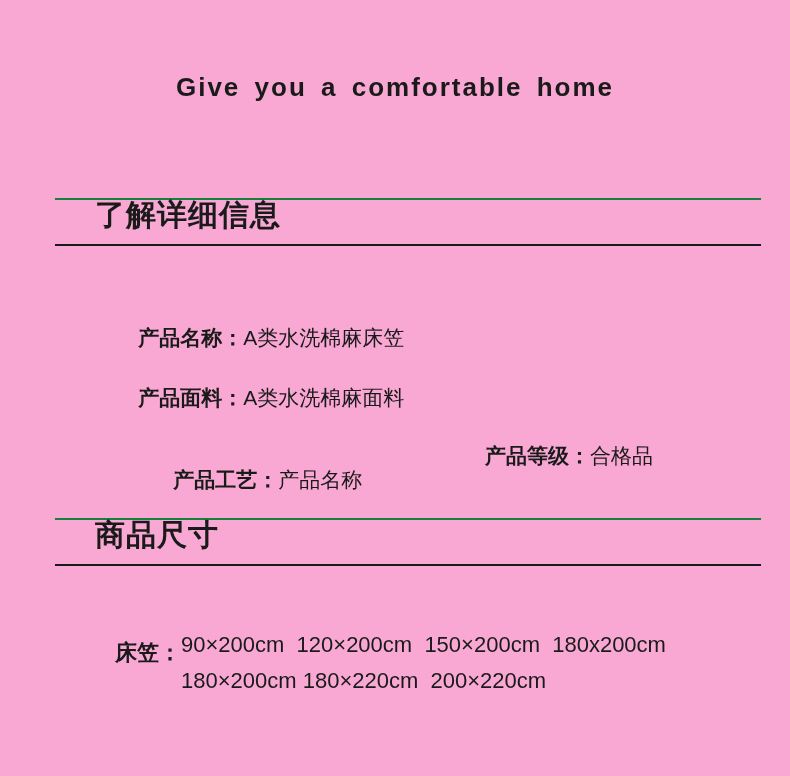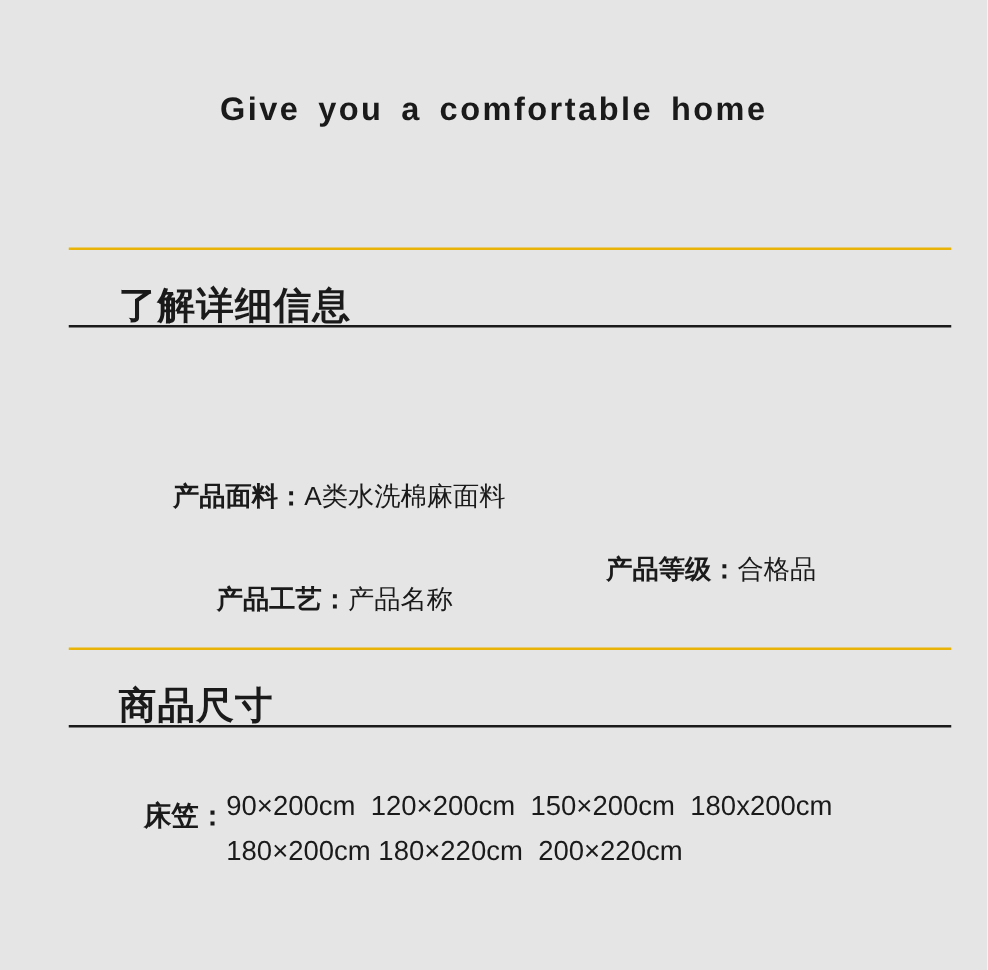--- a/index.html
+++ b/index.html
@@ -5,43 +5,43 @@
   * { margin: 0; padding: 0; box-sizing: border-box; }
   html, body { background: #ffffff; }
   body {
     width: 790px; height: 776px;
     font-family: "Liberation Sans", "DejaVu Sans", sans-serif;
     color: #1a1a1a;
   }
   .page {
     position: relative;
     width: 790px; height: 776px;
-    background: #e5e5e5;
+    background: #f9a8d4;
     overflow: hidden;
   }
   .tagline {
     position: absolute;
     top: 72px; left: 0; width: 100%;
     text-align: center;
     font-size: 26px;
     font-weight: 700;
     letter-spacing: 2px;
     word-spacing: 5px;
     color: #1a1a1a;
     line-height: 30px;
   }
   .banner {
     position: absolute;
     left: 55px;
     width: 706px;
-    height: 64px;
-    border-top: 2px solid #eab308;
+    height: 48px;
+    border-top: 2px solid #15803d;
     border-bottom: 2px solid #1a1a1a;
     display: flex;
-    align-items: flex-end;
+    align-items: flex-start;
     padding-left: 40px;
   }
   .banner-details { top: 198px; }
   .banner-sizes   { top: 518px; }
   .banner-title {
     font-size: 30px;
     font-weight: 700;
     color: #1a1a1a;
     letter-spacing: 1px;
     line-height: 1;
@@ -86,20 +86,23 @@
 <body>
 
 <div class="page">
 
   <div class="tagline">Give you a comfortable home</div>
 
   <div class="banner banner-details">
     <span class="banner-title">了解详细信息</span>
   </div>
 
+  <div class="detail-row row-1">
+    <span class="detail-label">产品名称：</span><span class="detail-value">A类水洗棉麻床笠</span>
+  </div>
 
   <div class="detail-row row-2">
     <span class="detail-label">产品面料：</span><span class="detail-value">A类水洗棉麻面料</span>
   </div>
 
   <div class="detail-row row-3">
     <span class="detail-pair">
       <span class="detail-label">产品工艺：</span><span class="detail-value">产品名称</span>
     </span>
     <span class="detail-pair pair-grade">

